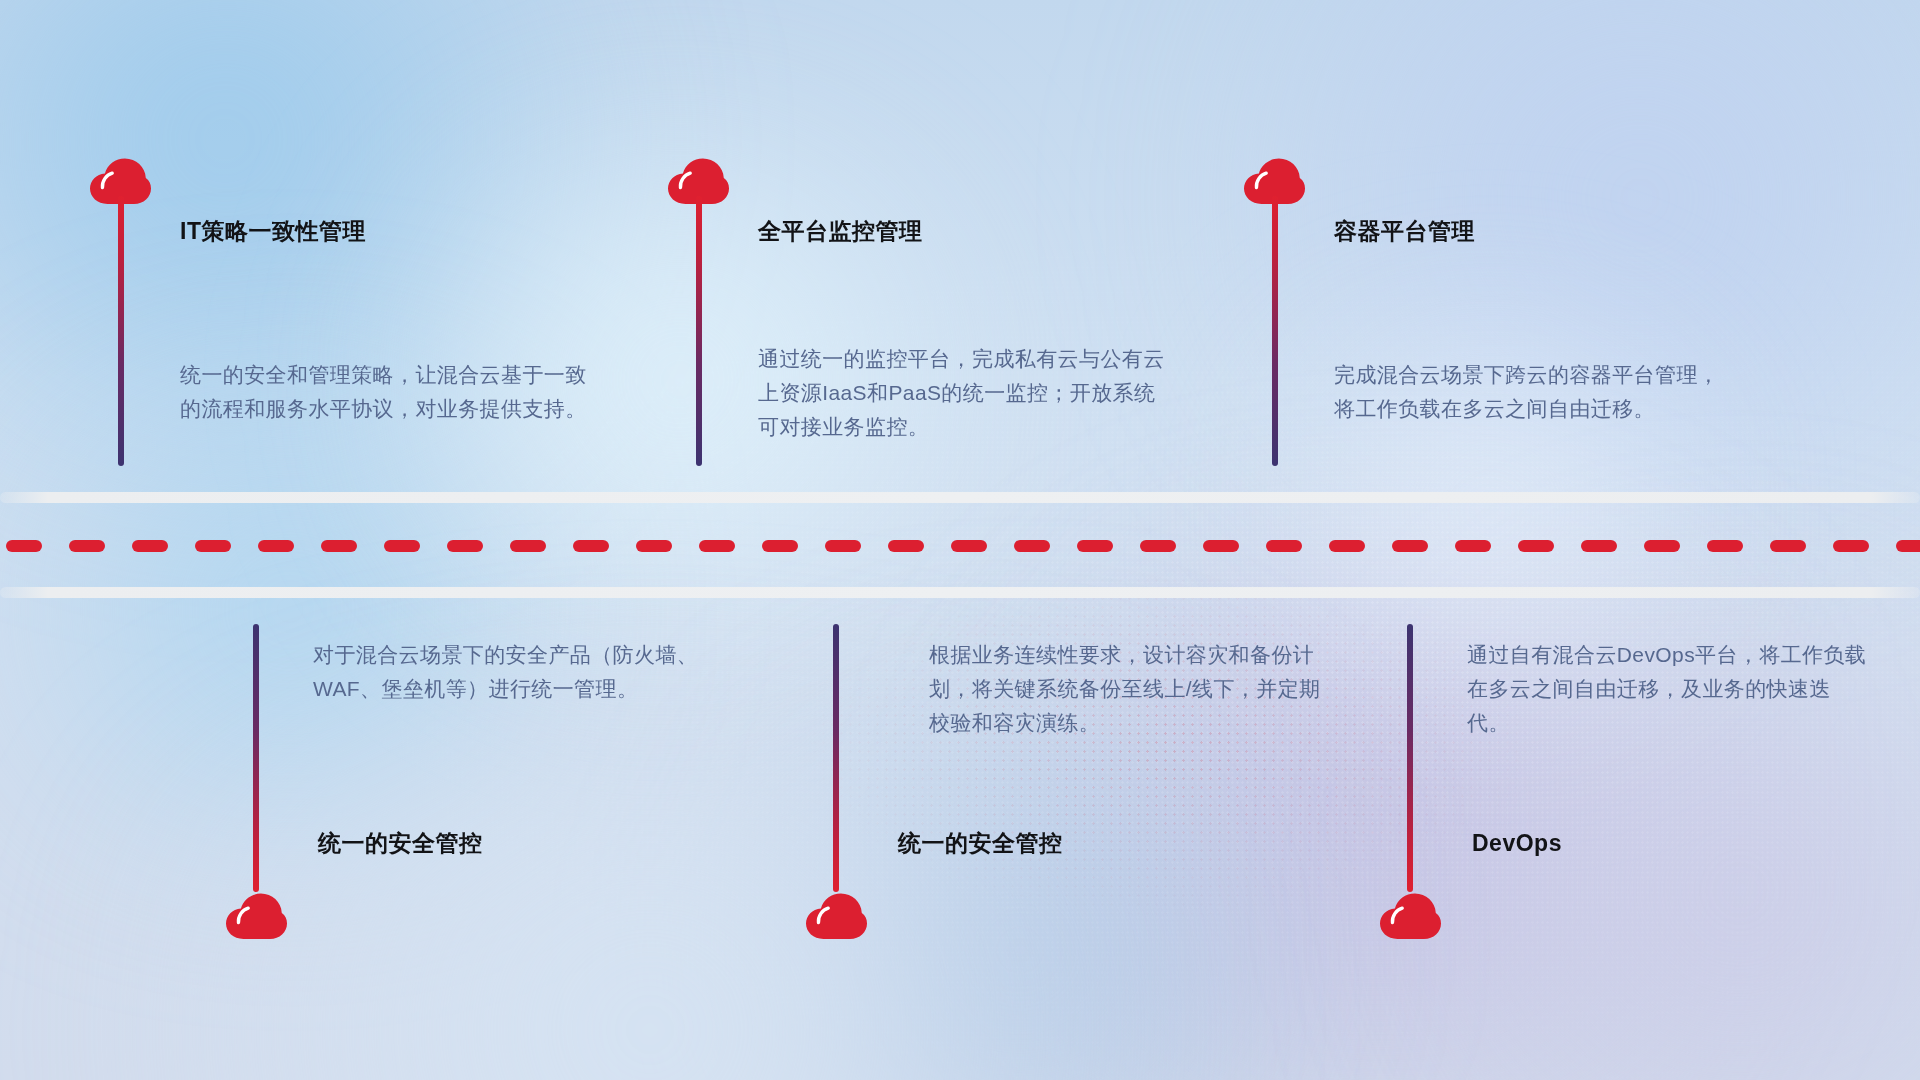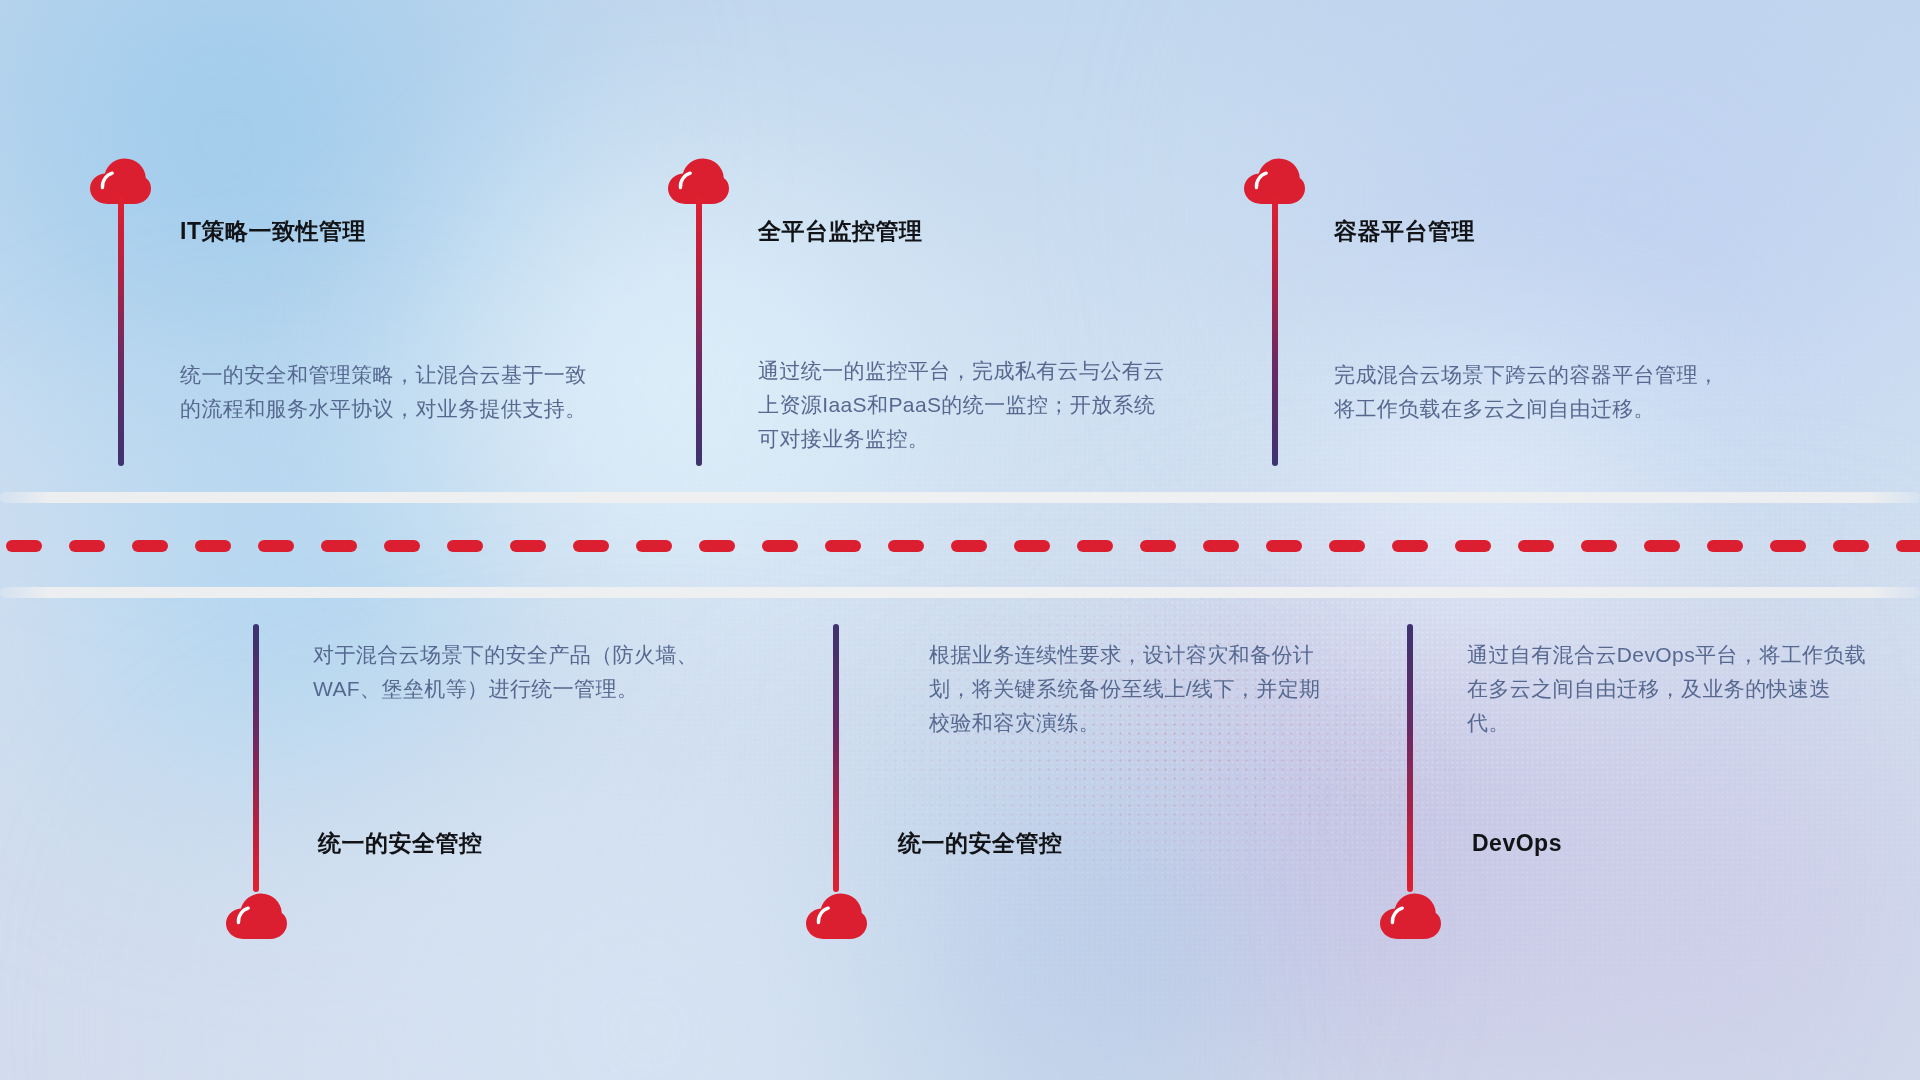--- a/index.html
+++ b/index.html
@@ -186,21 +186,21 @@
 
   <div class="pin-col">
     <div class="cloud-icon" style="left:667px; top:158px;">
       <svg viewBox="0 0 62 48" xmlns="http://www.w3.org/2000/svg">
         <path d="M18.5 46C8.3 46 1 39.1 1 30.6 1 22.6 7.4 16 15.9 15.5 18.4 6.6 26.6 0.6 35.9 0.6c11.2 0 20.3 8.5 20.9 19.3C60.3 22.2 62 26 62 30.4 62 39 54.6 46 45 46Z" fill="#dc1f30"></path>
         <path d="M13.5 29.5c-.6-6.4 3.6-12.4 9.7-14.3" fill="none" stroke="#ffffff" stroke-width="3.4" stroke-linecap="round"></path>
       </svg>
     </div>
     <div class="stem down" style="left:696px; top:196px; height:270px;"></div>
     <div class="pin-title" style="left:758px; top:220px;">全平台监控管理</div>
-    <div class="pin-body" style="left:758px; top:354px;">通过统一的监控平台，完成私有云与公有云上资源IaaS和PaaS的统一监控；开放系统可对接业务监控。</div>
+    <div class="pin-body" style="left:758px; top:342px;">通过统一的监控平台，完成私有云与公有云上资源IaaS和PaaS的统一监控；开放系统可对接业务监控。</div>
   </div>
 
   <div class="pin-col">
     <div class="cloud-icon" style="left:1243px; top:158px;">
       <svg viewBox="0 0 62 48" xmlns="http://www.w3.org/2000/svg">
         <path d="M18.5 46C8.3 46 1 39.1 1 30.6 1 22.6 7.4 16 15.9 15.5 18.4 6.6 26.6 0.6 35.9 0.6c11.2 0 20.3 8.5 20.9 19.3C60.3 22.2 62 26 62 30.4 62 39 54.6 46 45 46Z" fill="#dc1f30"></path>
         <path d="M13.5 29.5c-.6-6.4 3.6-12.4 9.7-14.3" fill="none" stroke="#ffffff" stroke-width="3.4" stroke-linecap="round"></path>
       </svg>
     </div>
     <div class="stem down" style="left:1272px; top:196px; height:270px;"></div>

